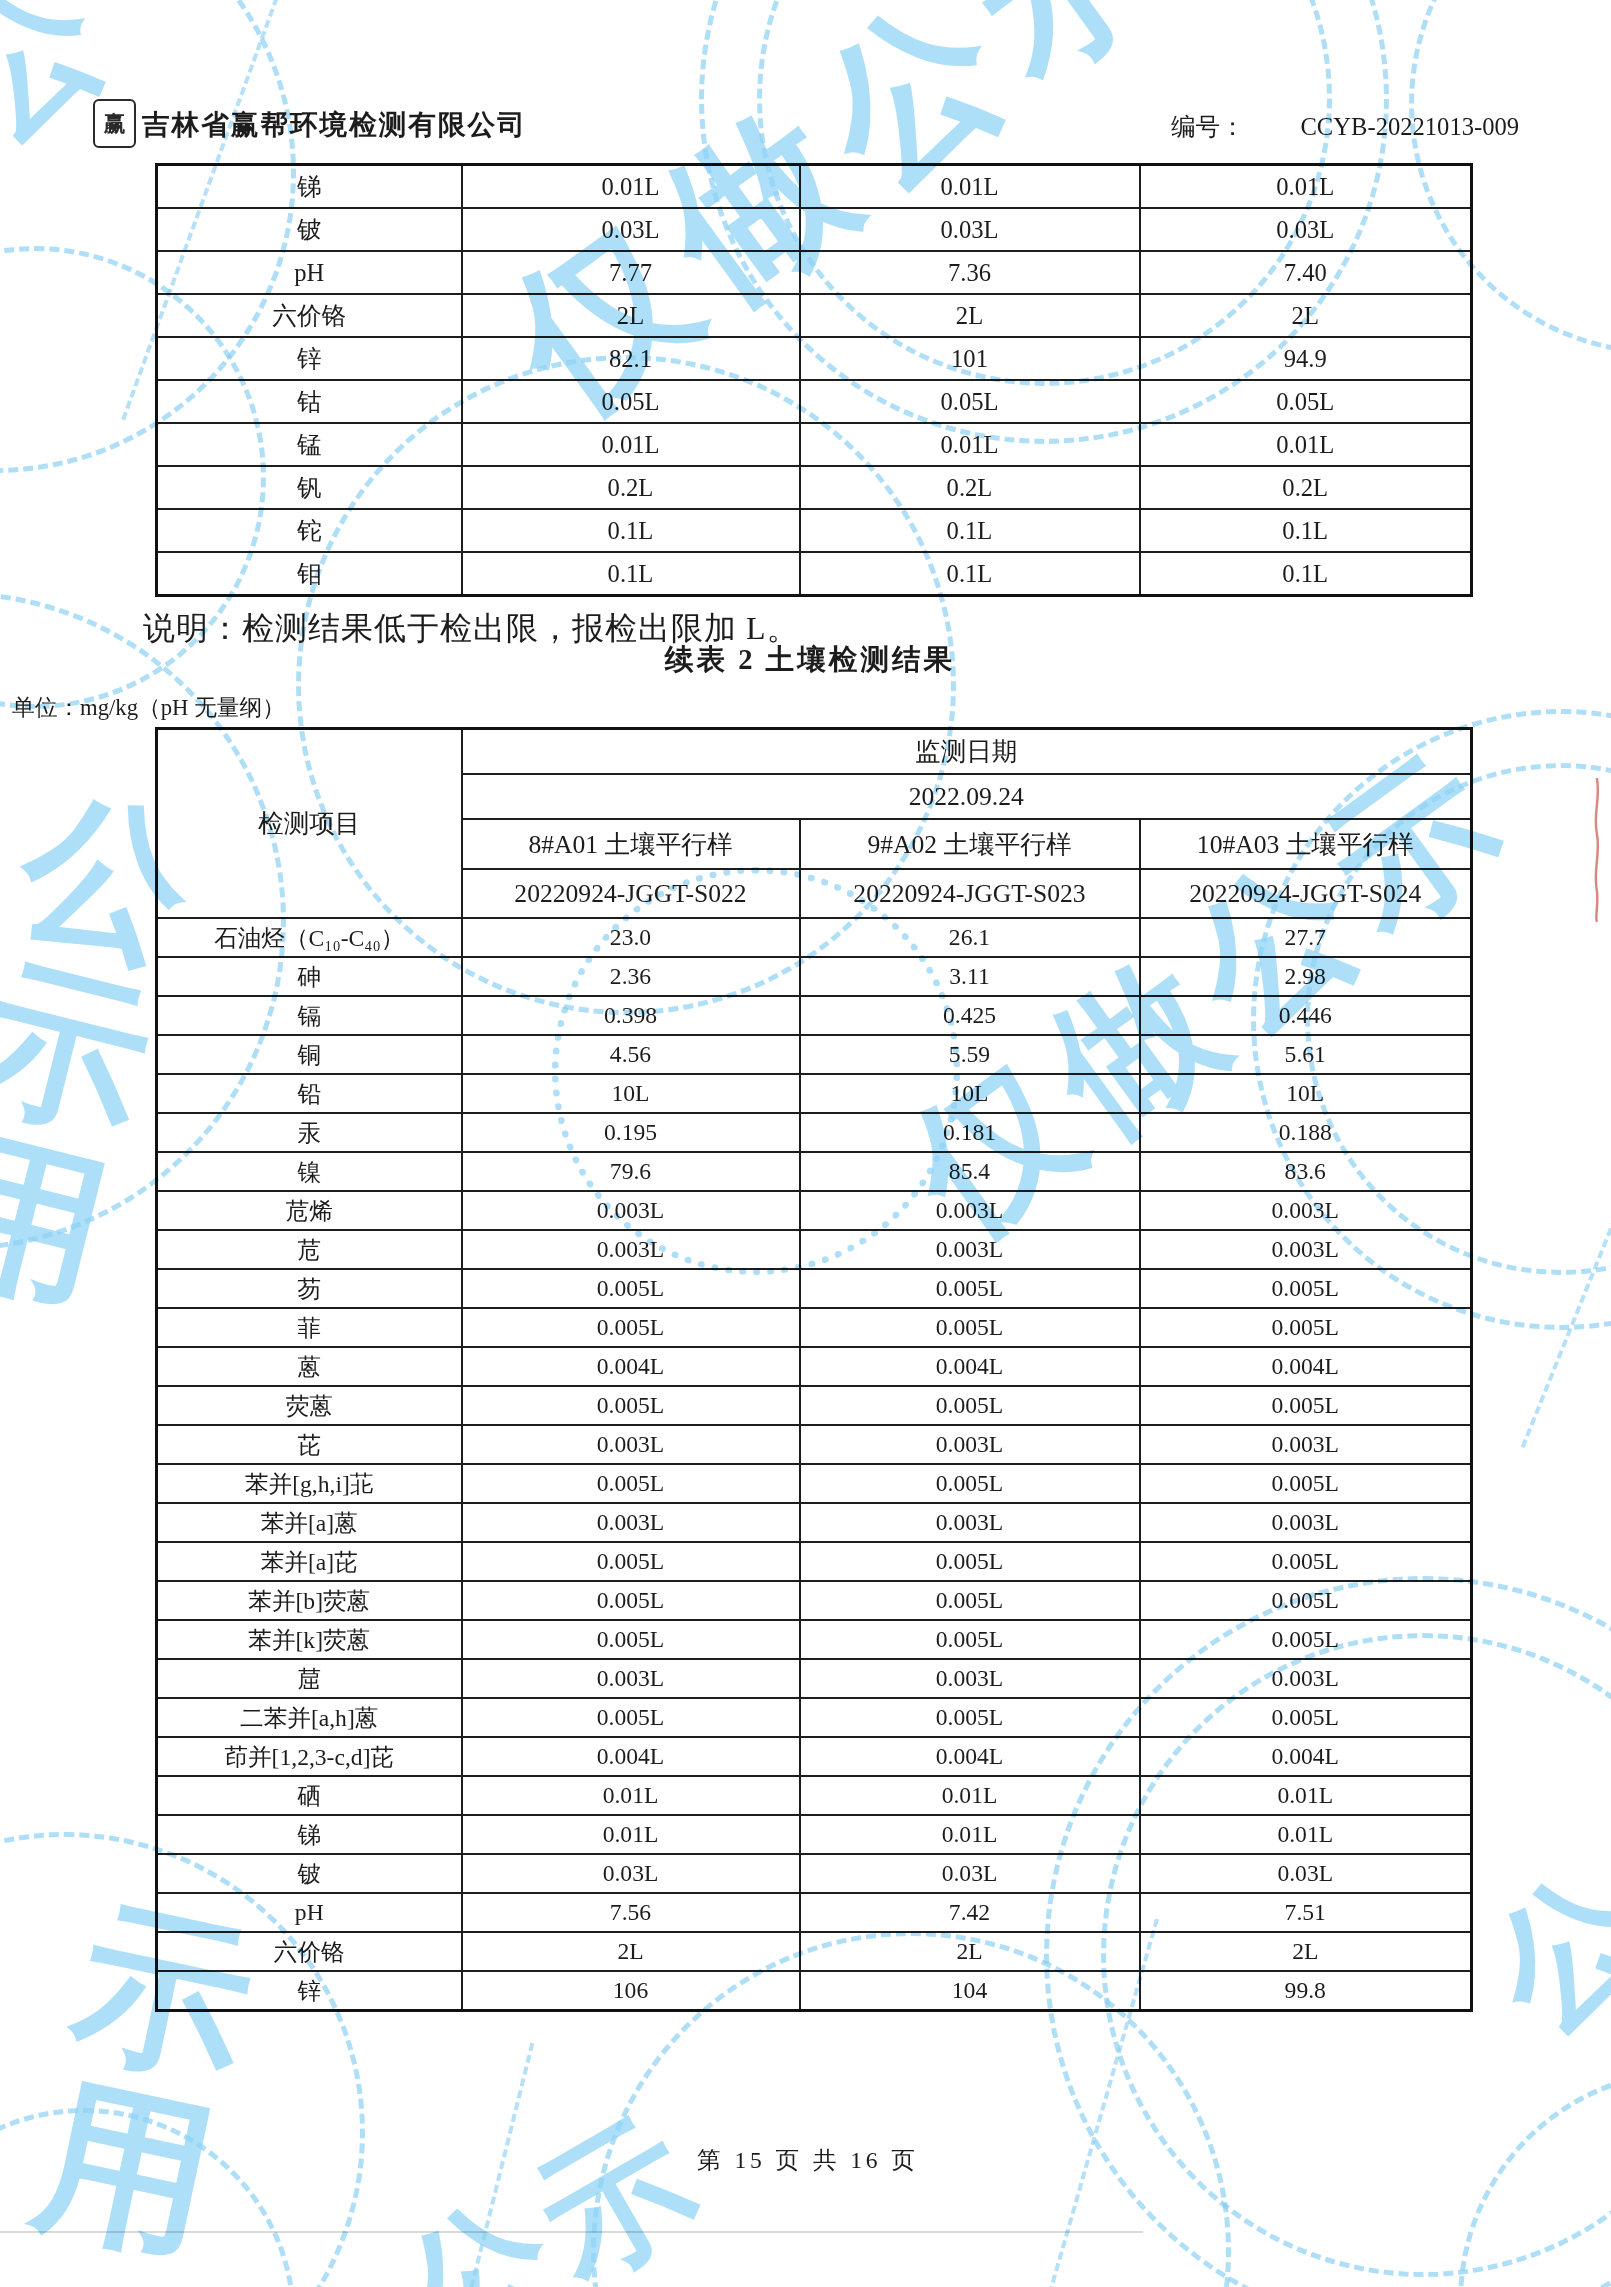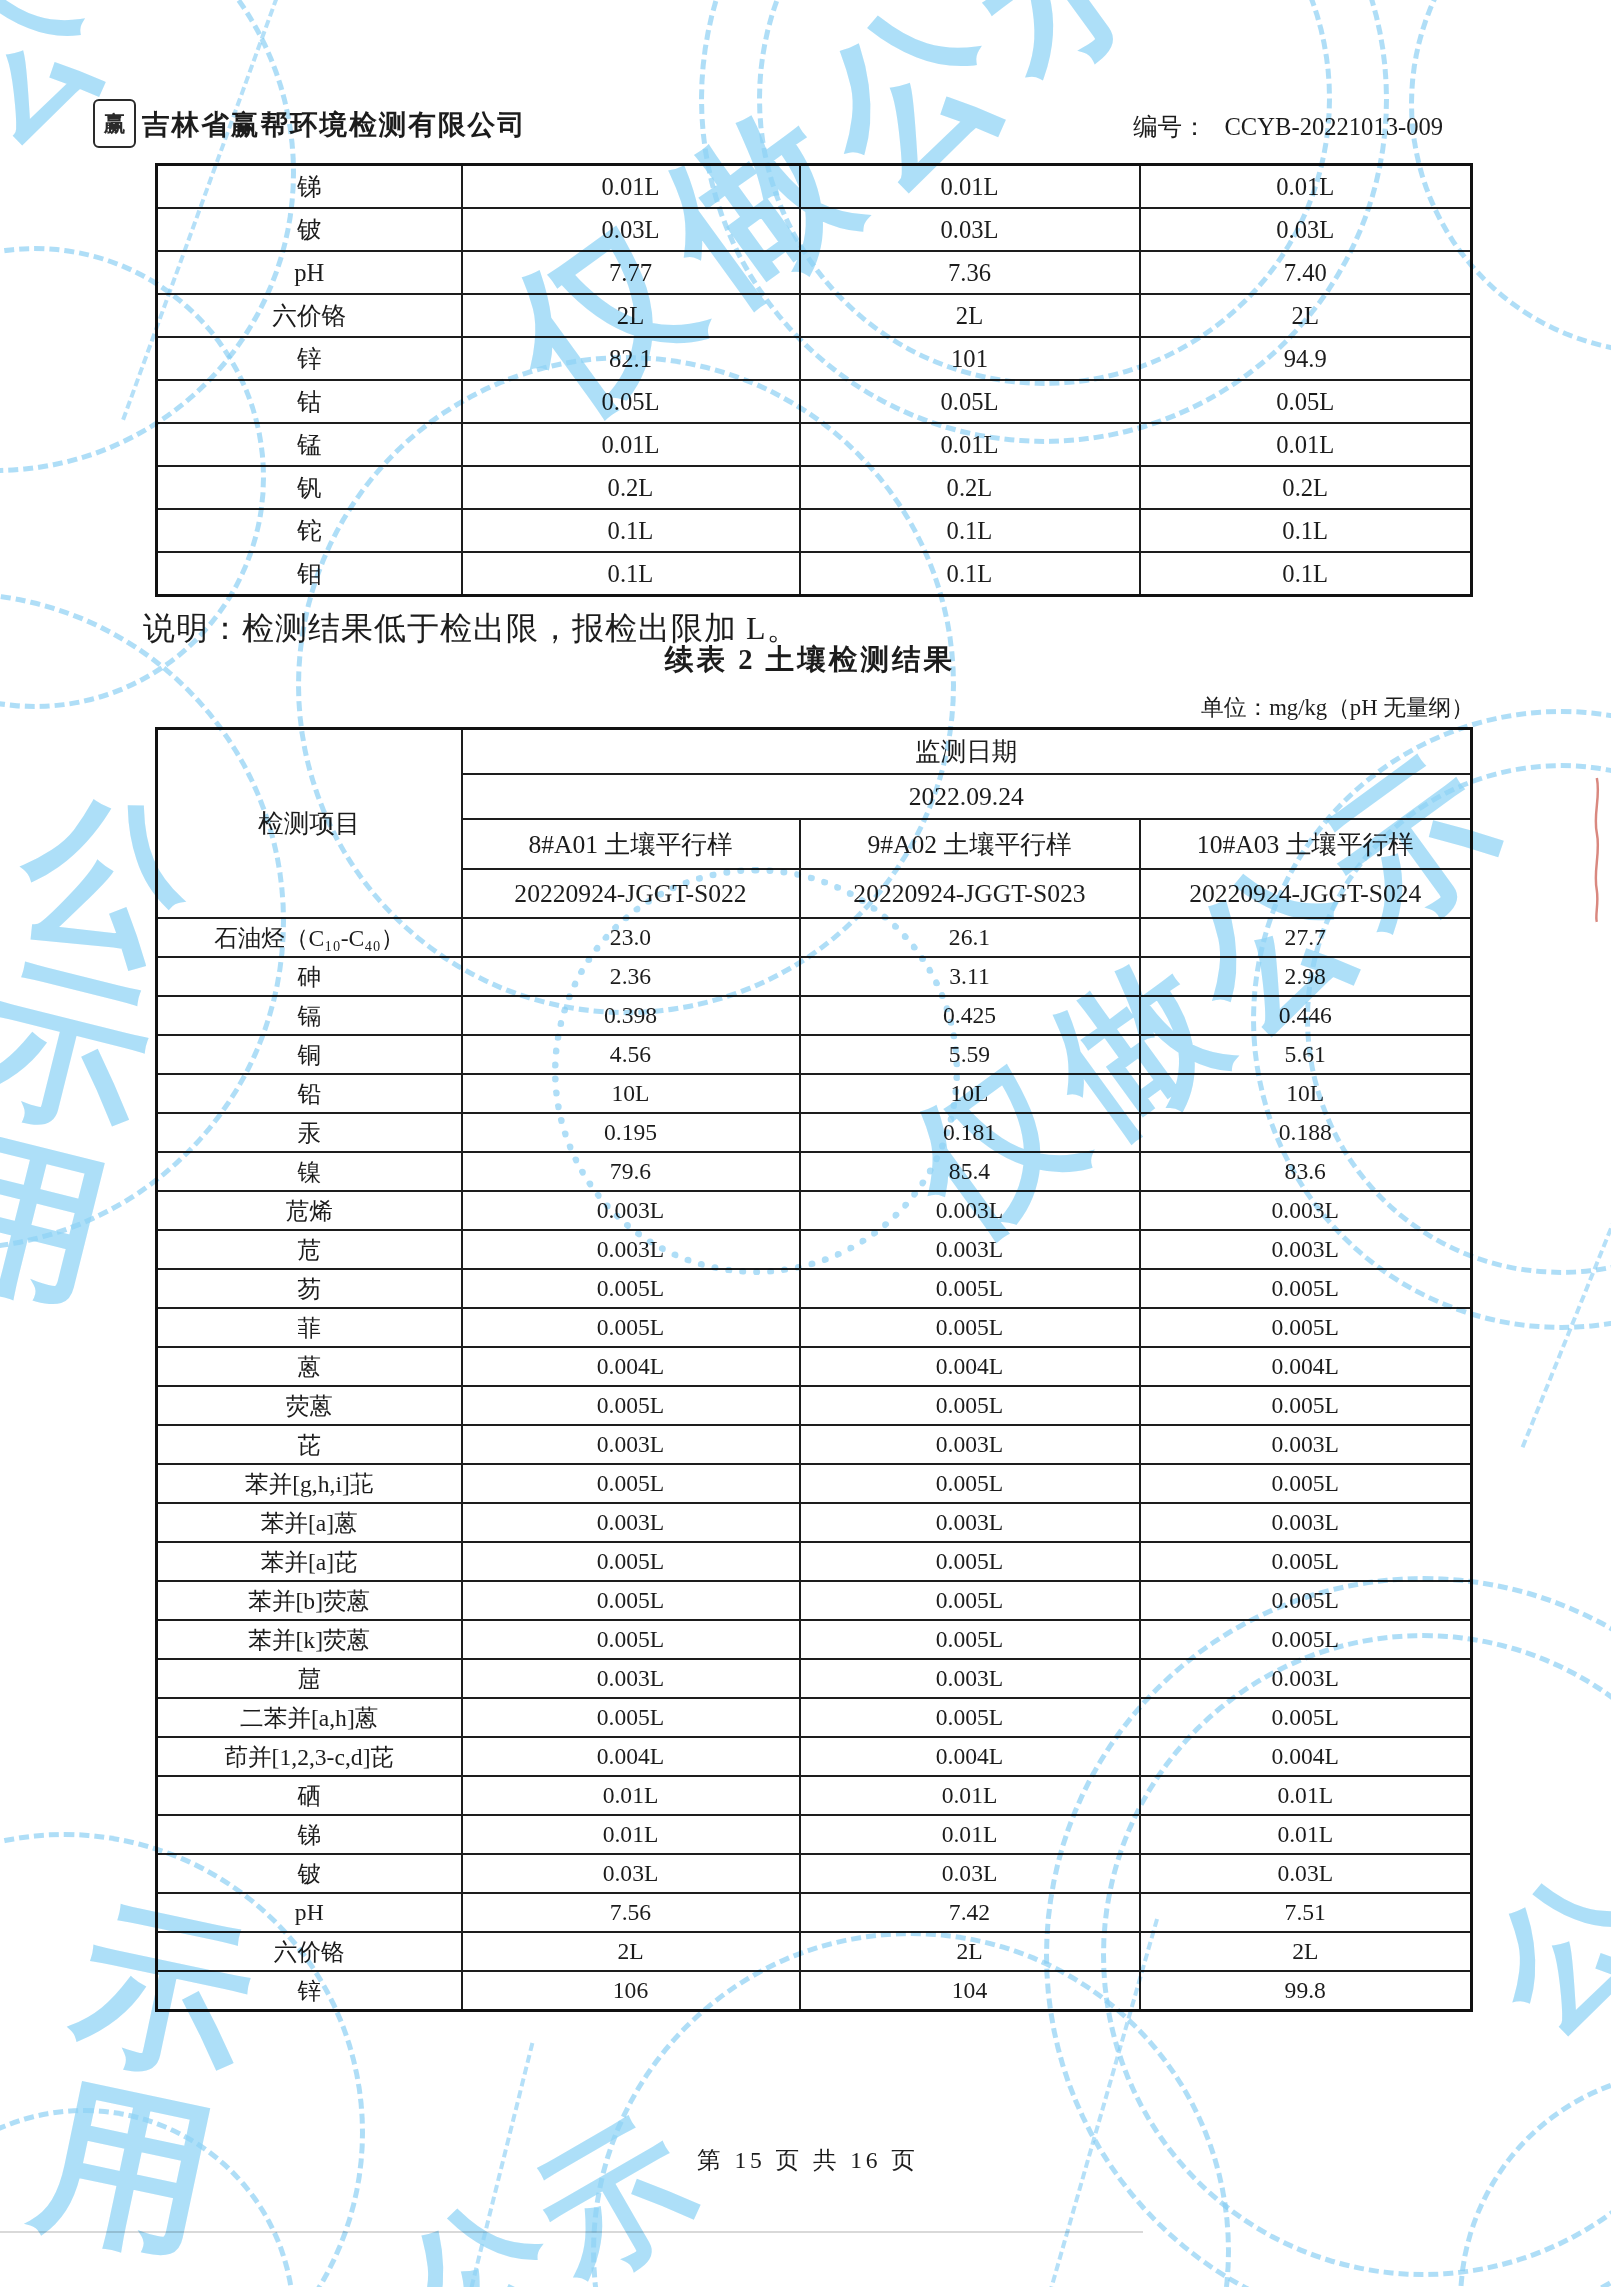--- a/index.html
+++ b/index.html
@@ -12,42 +12,42 @@
 
   
   .logo-box{
     left:93px;top:99px;width:39px;height:45px;
     border:2px solid #2a2a2a;border-radius:5.9px;
     display:flex;align-items:center;justify-content:center;
     font-size:21.7px;font-weight:bold;color:#2a2a2a;
   }
   .company-name{left:142px;top:106px;font-size:27.6px;letter-spacing:2px;font-weight:600;}
   .doc-no{left:1133px;top:110px;font-size:24.6px;}
-  .doc-no span{margin-right:17.7px;}
+  .doc-no span{margin-right:17.7px;margin-left:38px;}
 
   
   table{border-collapse:collapse;table-layout:fixed;background:transparent;}
   td{border:2px solid #1d1d1d;text-align:center;vertical-align:middle;
      font-size:24.6px;padding:0 3.9px;overflow:hidden;}
   #table1,#table2{left:155px;width:1315px;}
   #table1{top:163px;}
   #table2{top:727px;}
   #table1 table,#table2 table{width:1315px;border:3px solid #111;}
   #table1 td{height:41px;}
   #table2 thead td{font-size:25.6px;}
   #table2 tbody td{height:37px;font-size:23.6px;}
   .hrow-a td{height:43px;}
   .hrow-b td{height:43px;}
   .hrow-c td{height:48px;}
   .hrow-d td{height:47px;}
 
   .note-line{left:143px;top:607px;font-size:32px;letter-spacing:1px;}
   .section-title{left:4px;top:640px;width:1612px;text-align:center;
                  font-size:28.6px;font-weight:600;letter-spacing:3px;}
-  .unit-line{left:4px;top:692px;width:1470px;text-align:right;font-size:22.7px;}
+  .unit-line{left:12px;top:692px;width:1470px;text-align:left;font-size:22.7px;}
 
   .footer-line{left:0;top:2144px;width:1616px;text-align:center;font-size:23.6px;letter-spacing:3.9px;}
   .scan-line{left:0;top:2231px;width:1143px;height:2px;background:#d9d9d9;}
 
   
   #wm{left:0;top:0;width:1612px;height:2287px;pointer-events:none;
       mix-blend-mode:multiply;z-index:5;}
   .wm-circle{position:absolute;border:5.9px dashed rgba(132,204,243,.65);border-radius:50%;}
   .wm-circle.dotted{border-style:dotted;border-width:7.9px;}
   .wm-text{position:absolute;font-weight:bold;color:rgba(142,210,245,.72);

